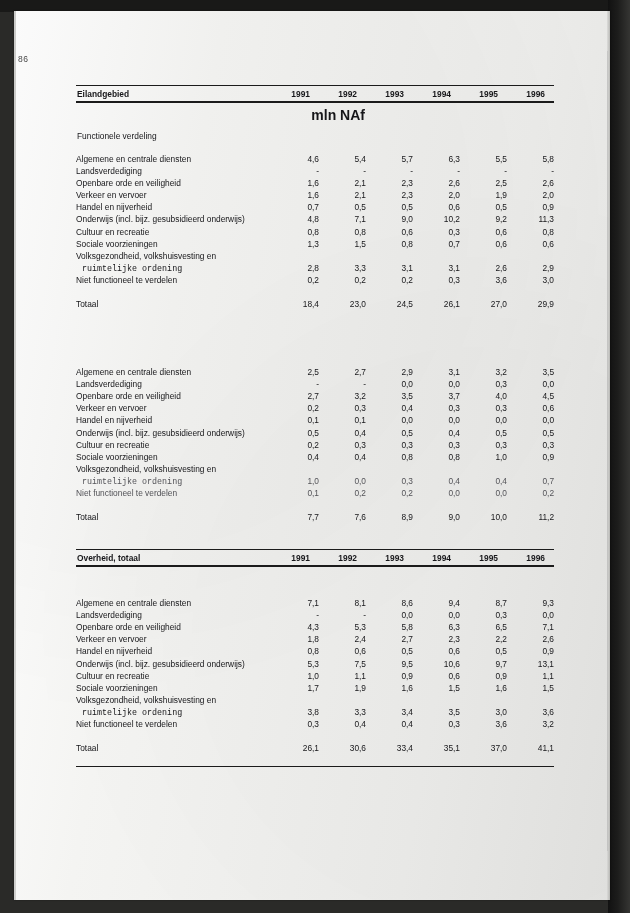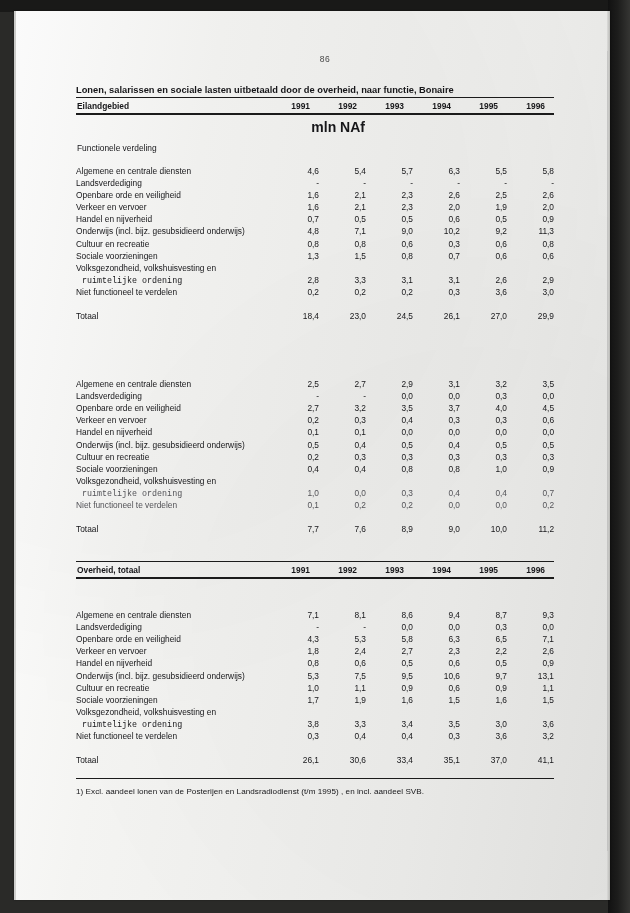--- a/index.html
+++ b/index.html
@@ -53,23 +53,23 @@
     background: linear-gradient(90deg,#dcdcda,#b9b9b6);
   }
   .page-fold {
     position: absolute; right: 2px; top: 40px; width: 1px; height: 800px;
     background: rgba(0,0,0,.07);
   }
 
   
   .folio {
     position: absolute;
-    left: 13px; top: 43px;
+    left: 4px; top: 43px;
     width: 596px;
-    text-align: center;
+    text-align: left;
     font-size: 8.5px;
     color: #4a4a4a;
     letter-spacing: .4px;
   }
 
   
   .content {
     position: absolute;
     left: 62px;
     top: 74px;
@@ -191,21 +191,20 @@
 
 <div class="page">
   <div class="page-edge-left"></div>
   <div class="page-edge-right"></div>
   <div class="page-fold"></div>
 
   <div class="folio">86</div>
 
   <div class="content">
 
-    <div class="tbl-title-nl">Lonen, salarissen en sociale lasten uitbetaald door de overheid, naar functie, Bonaire</div>
 
     <table class="data">
       <colgroup>
         <col class="lab">
           <col class="yr">
           <col class="yr">
           <col class="yr">
           <col class="yr">
           <col class="yr">
           <col class="yr">
@@ -618,18 +617,17 @@
           <td class="val">30,6</td>
           <td class="val">33,4</td>
           <td class="val">35,1</td>
           <td class="val">37,0</td>
           <td class="val">41,1</td>
         </tr>
       </tbody>
     </table>
 
     <div class="foot-rule"></div>
-    <div class="footnote">1) Excl. aandeel lonen van de Posterijen en Landsradiodienst (t/m 1995) , en incl. aandeel SVB.</div>
 
   </div>
 
   <div class="noise"></div>
 </div>
 
 </body></html>

